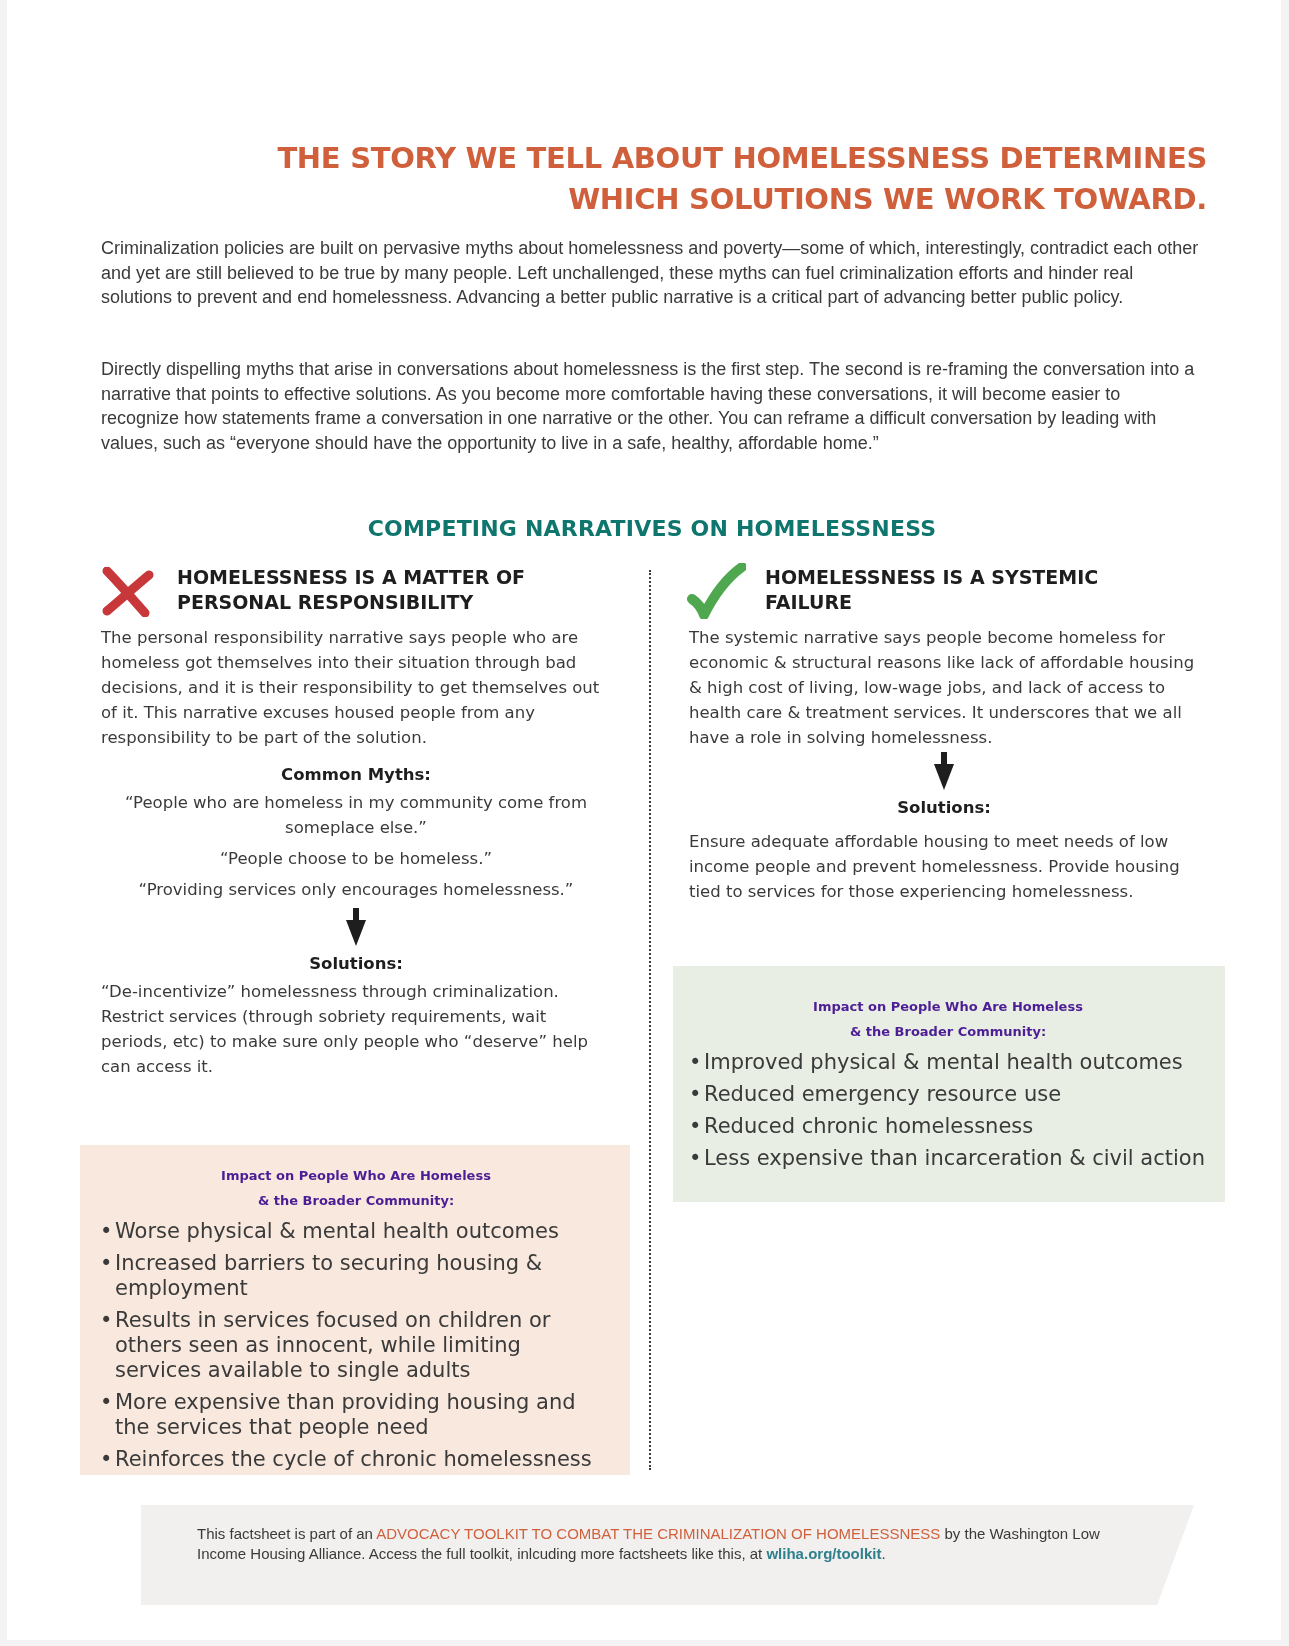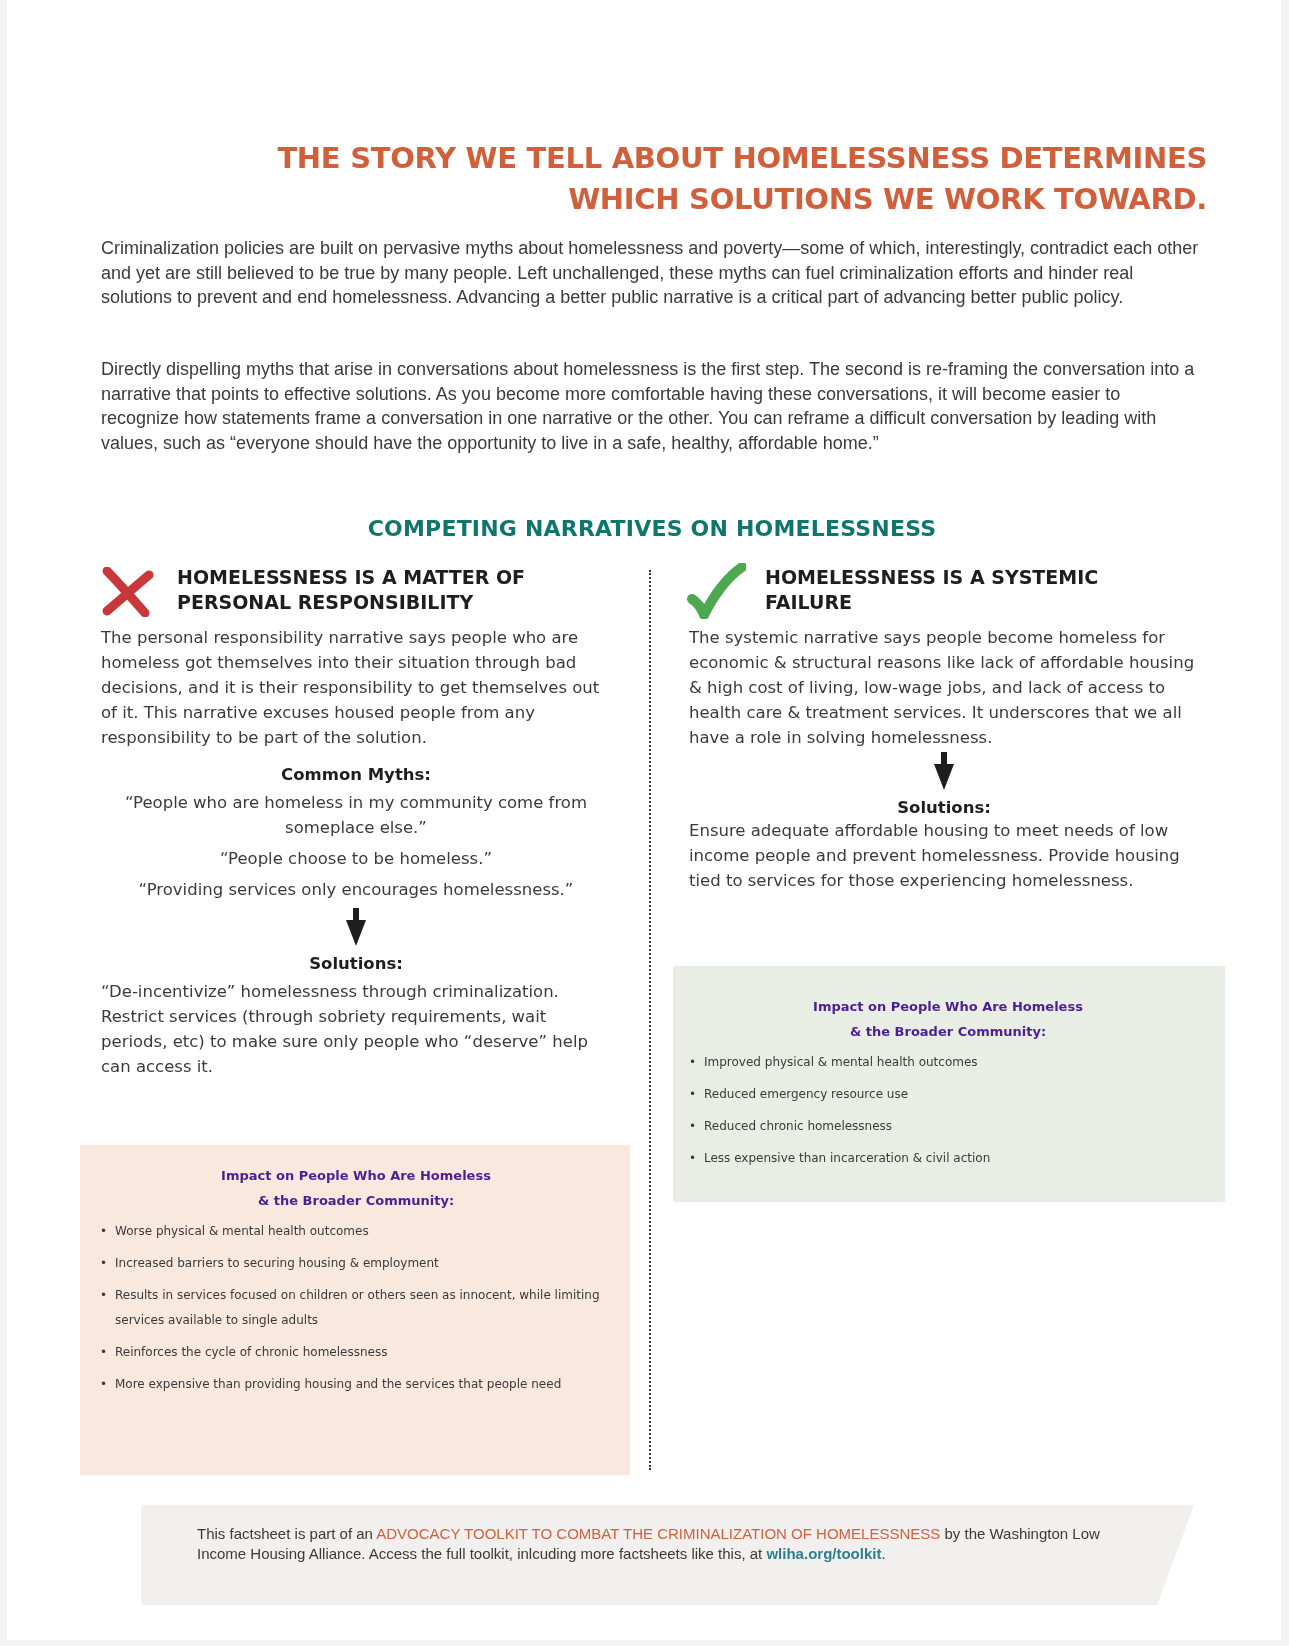--- a/index.html
+++ b/index.html
@@ -67,21 +67,21 @@
     }
     .box.left { left: 73px; top: 1145px; width: 550px; height: 330px; background: #f8e8de; padding: 18px 18px 0 20px; }
     .box.right { left: 666px; top: 966px; width: 552px; height: 236px; background: #e8eee3; padding: 28px 18px 0 16px; }
     .box-title {
       text-align: center; font-weight: bold; font-size: 13px; line-height: 25px; color: #4c1d95;
       margin-bottom: 6px;
     }
     .box ul { list-style: none; }
     .box li {
       position: relative; padding-left: 15px;
-      font-size: 12px; line-height: 25px; margin-bottom: 7px;
+      font-size: 21px; line-height: 25px; margin-bottom: 7px;
     }
     .box li::before {
       content: "•"; position: absolute; left: 0; top: 0;
     }
     .footer {
       position: absolute; left: 134px; top: 1505px; width: 1053px; height: 100px;
       background: #f1f0ef;
       clip-path: polygon(0 0, 100% 0, 96.5% 100%, 0 100%);
     }
     .footer-text {
@@ -139,22 +139,22 @@
 
   <div class="box left">
     <div class="box-title">
       <span>Impact on People Who Are Homeless</span><br>
       <span>&amp; the Broader Community:</span>
     </div>
     <ul>
       <li>Worse physical &amp; mental health outcomes</li>
       <li>Increased barriers to securing housing &amp; employment</li>
       <li>Results in services focused on children or others seen as innocent, while limiting services available to single adults</li>
+      <li>More expensive than providing housing and the services that people need</li>
       <li>Reinforces the cycle of chronic homelessness</li>
-      <li>More expensive than providing housing and the services that people need</li>
     </ul>
   </div>
 
   <div class="col right">
     <div class="col-head">
       <svg class="icon" viewBox="0 0 60 56" style="left:-3px; width:60px; height:56px; top:-2px;">
         <path d="M6 36 C 12 40, 16 46, 18 52 C 28 32, 42 14, 56 4" stroke="#4fa84f" stroke-width="10" stroke-linecap="round" stroke-linejoin="round" fill="none"></path>
       </svg>
       <span>HOMELESSNESS IS A SYSTEMIC</span><br>
       <span>FAILURE</span>
@@ -162,21 +162,21 @@
 
     <p class="body-text" style="margin-top:-2px;">The systemic narrative says people become homeless for economic &amp; structural reasons like lack of affordable housing &amp; high cost of living, low-wage jobs, and lack of access to health care &amp; treatment services. It underscores that we all have a role in solving homelessness.</p>
 
     <svg class="arrow" width="24" height="40" viewBox="0 0 24 40" style="margin-top:2px;">
       <rect x="9" y="0" width="6" height="14" fill="#1e1e1e"></rect>
       <polygon points="2,12 22,12 12,38" fill="#1e1e1e"></polygon>
     </svg>
 
     <div class="sub-head" style="margin-top:6px;">Solutions:</div>
 
-    <p class="body-text" style="margin-top:1px;">Ensure adequate affordable housing to meet needs of low income people and prevent homelessness. Provide housing tied to services for those experiencing homelessness.</p>
+    <p class="body-text" style="margin-top:12px;">Ensure adequate affordable housing to meet needs of low income people and prevent homelessness. Provide housing tied to services for those experiencing homelessness.</p>
   </div>
 
   <div class="box right">
     <div class="box-title">
       <span>Impact on People Who Are Homeless</span><br>
       <span>&amp; the Broader Community:</span>
     </div>
     <ul>
       <li>Improved physical &amp; mental health outcomes</li>
       <li>Reduced emergency resource use</li>

